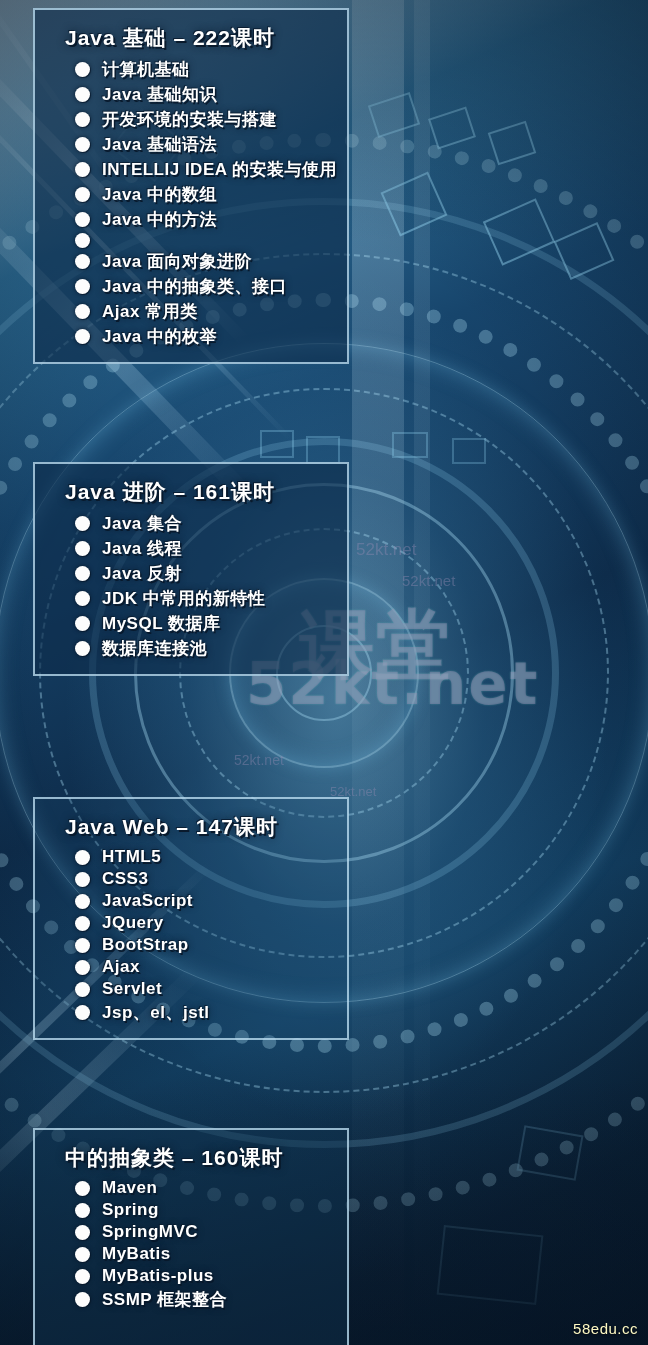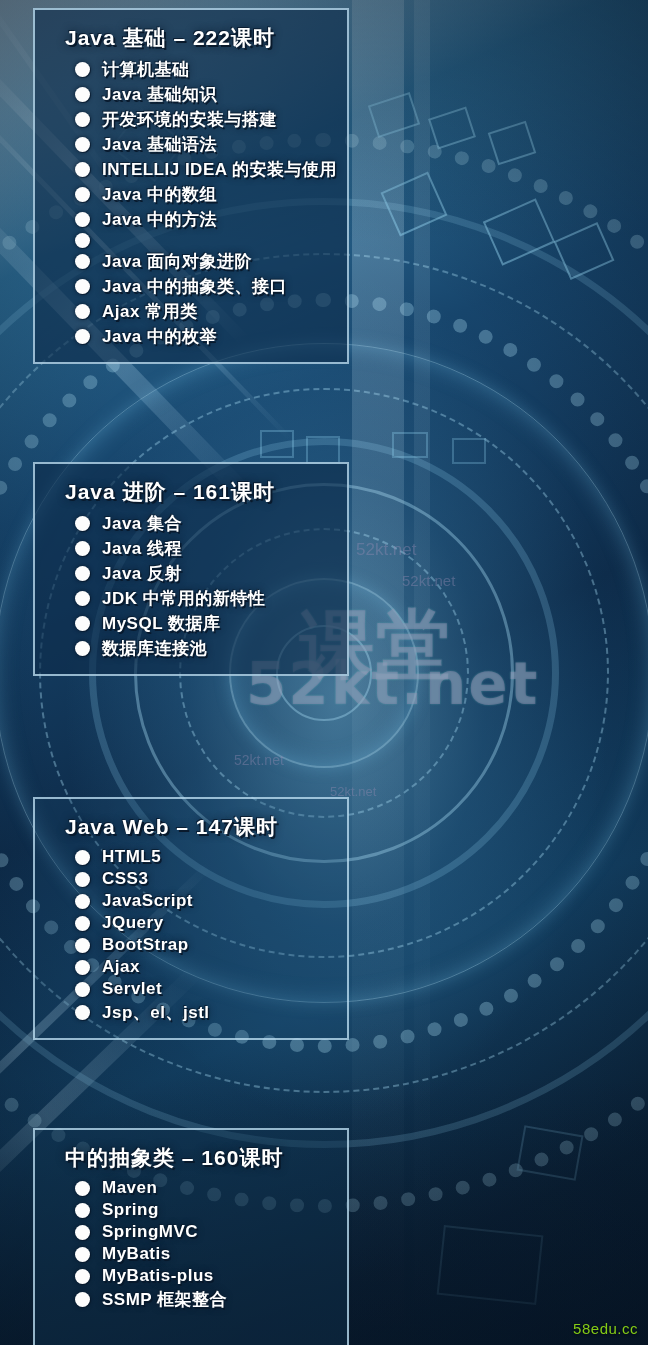--- a/index.html
+++ b/index.html
@@ -121,21 +121,21 @@
   }
   
   #panel-0{ left:33px;  top:8px;    width:316px; }
   #panel-1{ left:33px;  top:462px;  width:316px; }
   #panel-2{ left:33px;  top:797px;  width:316px; }
   #panel-3{ left:33px;  top:1128px; width:316px; height:217px; border-bottom:none;}
 
   
   #site-mark{
     position:absolute; right:10px; bottom:8px;
-    font-size:15px; color:#84cc16;
+    font-size:15px; color:#fef9c3;
     font-family:"Liberation Sans",sans-serif;
     letter-spacing:.5px;
     text-shadow:0 1px 3px rgba(0,0,0,.75);
   }
 </style>
 </head>
 <body>
 
 <div id="bg">
   <div class="bg-base"></div>

